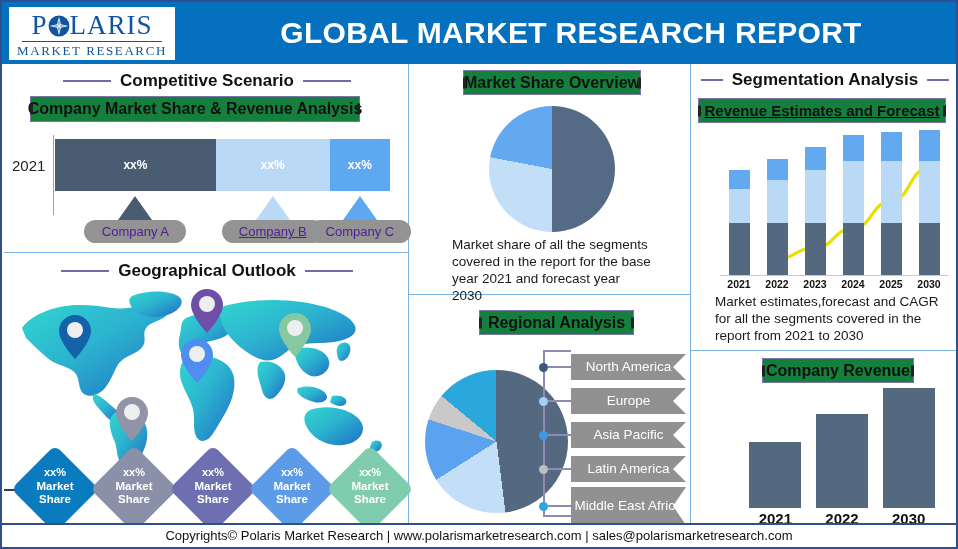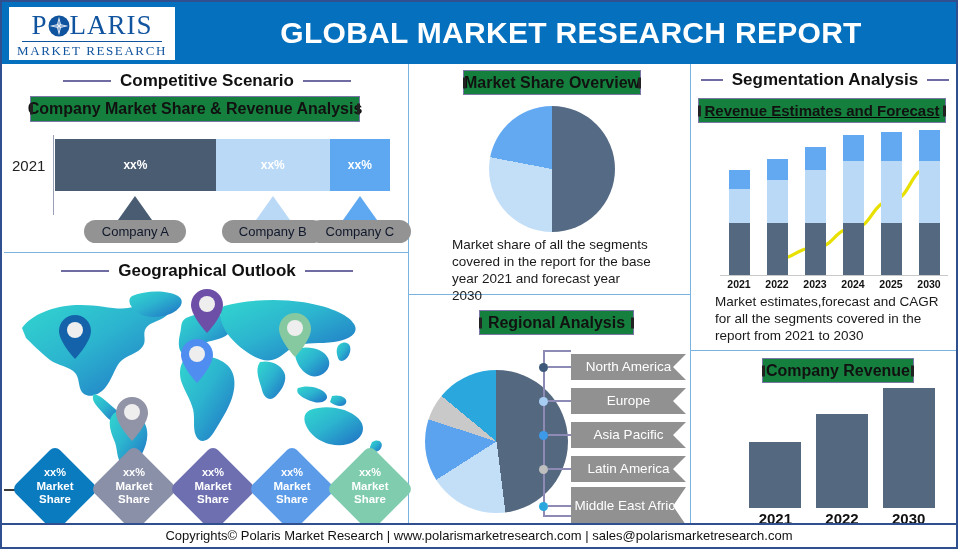--- a/index.html
+++ b/index.html
@@ -39,21 +39,21 @@
   .bbox .tr{right:-1px;top:50%;transform:translateY(-50%);}
 
   
   .yearlbl{position:absolute;font-size:15px;color:#222;}
   .axisv{position:absolute;width:1px;background:#9aa0b5;}
   .stackbar{position:absolute;display:flex;height:52px;}
   .stackbar div{display:flex;align-items:center;justify-content:center;color:#fff;
                 font-size:12px;font-weight:bold;}
   .tri{position:absolute;width:0;height:0;border-left:17px solid transparent;
        border-right:17px solid transparent;}
-  .pill{position:absolute;height:23px;border-radius:12px;background:#939393;color:#0f172a;
+  .pill{position:absolute;height:23px;border-radius:12px;background:#939393;color:#4c1d95;
         display:flex;align-items:center;justify-content:center;font-size:13px;}
 
   
   .pie{position:absolute;border-radius:50%;}
 
   
   .cap{position:absolute;font-size:13.5px;color:#1a1a1a;line-height:17px;}
 
   
   .segchart{position:absolute;}
@@ -139,21 +139,21 @@
   <div class="stackbar" id="compbar" style="left:53px;top:137px;width:335px;">
       <div style="width: 48%; background: rgb(74, 92, 114);">xx%</div>
       <div style="width: 34%; background: rgb(186, 217, 247); color: rgb(255, 255, 255);">xx%</div>
       <div style="width: 18%; background: rgb(93, 168, 240);">xx%</div>
     </div>
 
   <div id="compmarks">
       <div class="tri" style="left: 116.4px; top: 194px; border-bottom: 24px solid rgb(74, 92, 114);"></div>
       <div class="pill" style="left: 82.4px; top: 218px; width: 102px;">Company A</div>
       <div class="tri" style="left: 253.75px; top: 194px; border-bottom: 24px solid rgb(186, 217, 247);"></div>
-      <div class="pill" style="left: 219.75px; top: 218px; width: 102px;">Company B</div>
+      <div class="pill" style="left: 219.75px; top: 218px; width: 102px; text-decoration: underline;">Company B</div>
       <div class="tri" style="left: 340.85px; top: 194px; border-bottom: 24px solid rgb(93, 168, 240);"></div>
       <div class="pill" style="left: 306.85px; top: 218px; width: 102px;">Company C</div>
     </div>
 
   <div class="bbox" style="left:461px;top:68px;width:178px;height:25px;">
     <div class="tick tl"></div>
     <div class="tick tr"></div>
     <span>Market Share Overview</span>
   </div>
 

